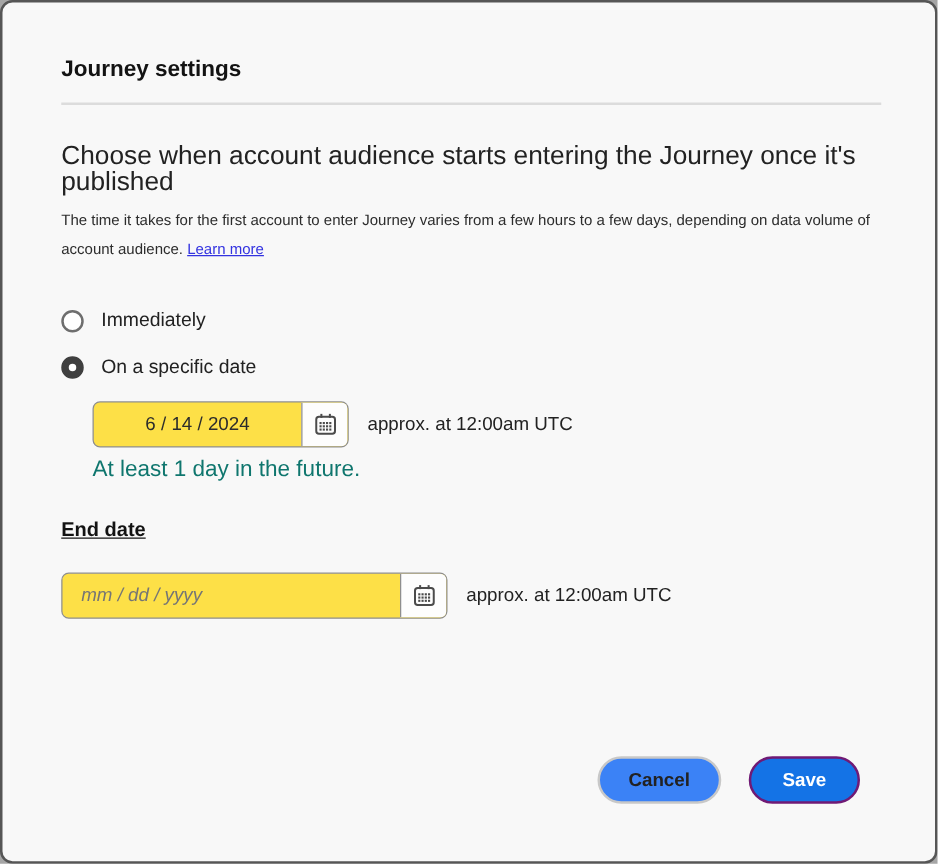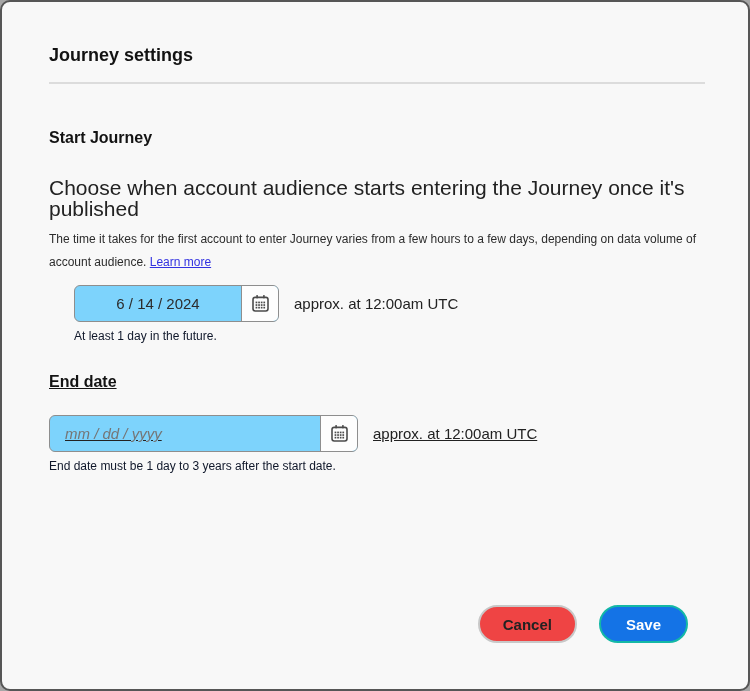--- a/index.html
+++ b/index.html
@@ -83,29 +83,29 @@
   .radio-label {
     font-size: 15.5px;
     color: #222222;
   }
   .date-row {
     display: flex;
     align-items: center;
     gap: 15px;
   }
   .date-row.indented { margin-left: 25px; margin-top: 11px; }
-  .date-row.end { margin-top: 24px; text-decoration: underline; }
+  .date-row.end { margin-top: 24px; }
   .date-field {
     display: flex;
     align-items: stretch;
     height: 37px;
     box-sizing: border-box;
     border: 1.5px solid #8e8e8e;
     border-radius: 6px;
-    background: #7dd3fc;
+    background: #fde047;
     overflow: hidden;
   }
   .date-field input {
     border: none;
     outline: none;
     background: transparent;
     font-family: "Liberation Sans", sans-serif;
     font-size: 15px;
     color: #2c2c2c;
     padding: 0;
@@ -132,22 +132,22 @@
     align-items: center;
     justify-content: center;
     cursor: pointer;
   }
   .approx {
     font-size: 15px;
     color: #222222;
   }
   .helper {
     margin-top: 7px;
-    font-size: 12px;
-    color: #0f172a;
+    font-size: 18px;
+    color: #0f766e;
   }
   .helper.indented { margin-left: 25px; }
   .end-heading { margin-top: 29px; text-decoration: underline; }
   .footer {
     position: absolute;
     right: 60px;
     bottom: 46px;
     display: flex;
     gap: 22px;
   }
@@ -156,46 +156,55 @@
     border-radius: 19px;
     font-family: "Liberation Sans", sans-serif;
     font-size: 15px;
     font-weight: 700;
     cursor: pointer;
     display: flex;
     align-items: center;
     justify-content: center;
   }
   .btn-secondary {
-    background: #ef4444;
+    background: #3b82f6;
     border: 2px solid #c8c8c8;
     color: #222222;
     padding: 16px 23px;
   }
   .btn-primary {
     background: #1473e6;
-    border: 2px solid #14b8a6;
+    border: 2px solid #701a75;
     color: #ffffff;
     padding: 0 25px;
   }
 </style>
 </head>
 <body>
 
 <div class="dialog">
 
   <div class="dialog-title">Journey settings</div>
   <hr class="divider">
 
-  <div class="section-heading">Start Journey</div>
 
   <div class="description">Choose when account audience starts entering the Journey once it's published</div>
 
   <div class="subdescription"><span>The time it takes for the first account to enter Journey varies from a few hours to a few days, depending on data volume of account audience. </span><a class="link">Learn more</a></div>
 
+  <div class="radio-group">
+    <div class="radio-row">
+      <span class="radio-circle"></span>
+      <span class="radio-label">Immediately</span>
+    </div>
+    <div class="radio-row">
+      <span class="radio-circle selected"></span>
+      <span class="radio-label">On a specific date</span>
+    </div>
+  </div>
 
   <div class="date-row indented">
     <div class="date-field">
       <input class="start-value" type="text" value="6 / 14 / 2024" style="">
       <div class="cal-btn">
         <svg width="19" height="19" viewBox="0 0 19 19">
           <rect x="2" y="3.4" width="15" height="13.6" rx="2.2" fill="none" stroke="#4b4b4b" stroke-width="1.6"></rect>
           <rect x="5.3" y="1.1" width="1.6" height="3.2" fill="#4b4b4b"></rect>
           <rect x="12.1" y="1.1" width="1.6" height="3.2" fill="#4b4b4b"></rect>
           <g fill="#4b4b4b">
@@ -243,20 +252,19 @@
               <rect x="7.2" y="12.8" width="1.7" height="1.7"></rect>
               <rect x="9.8" y="12.8" width="1.7" height="1.7"></rect>
               <rect x="12.4" y="12.8" width="1.7" height="1.7"></rect>
           </g>
         </svg>
       </div>
     </div>
     <span class="approx">approx. at 12:00am UTC</span>
   </div>
 
-  <div class="helper">End date must be 1 day to 3 years after the start date.</div>
 
   <div class="footer">
     <button class="btn btn-secondary">Cancel</button>
     <button class="btn btn-primary">Save</button>
   </div>
 
 </div>
 
 </body></html>

